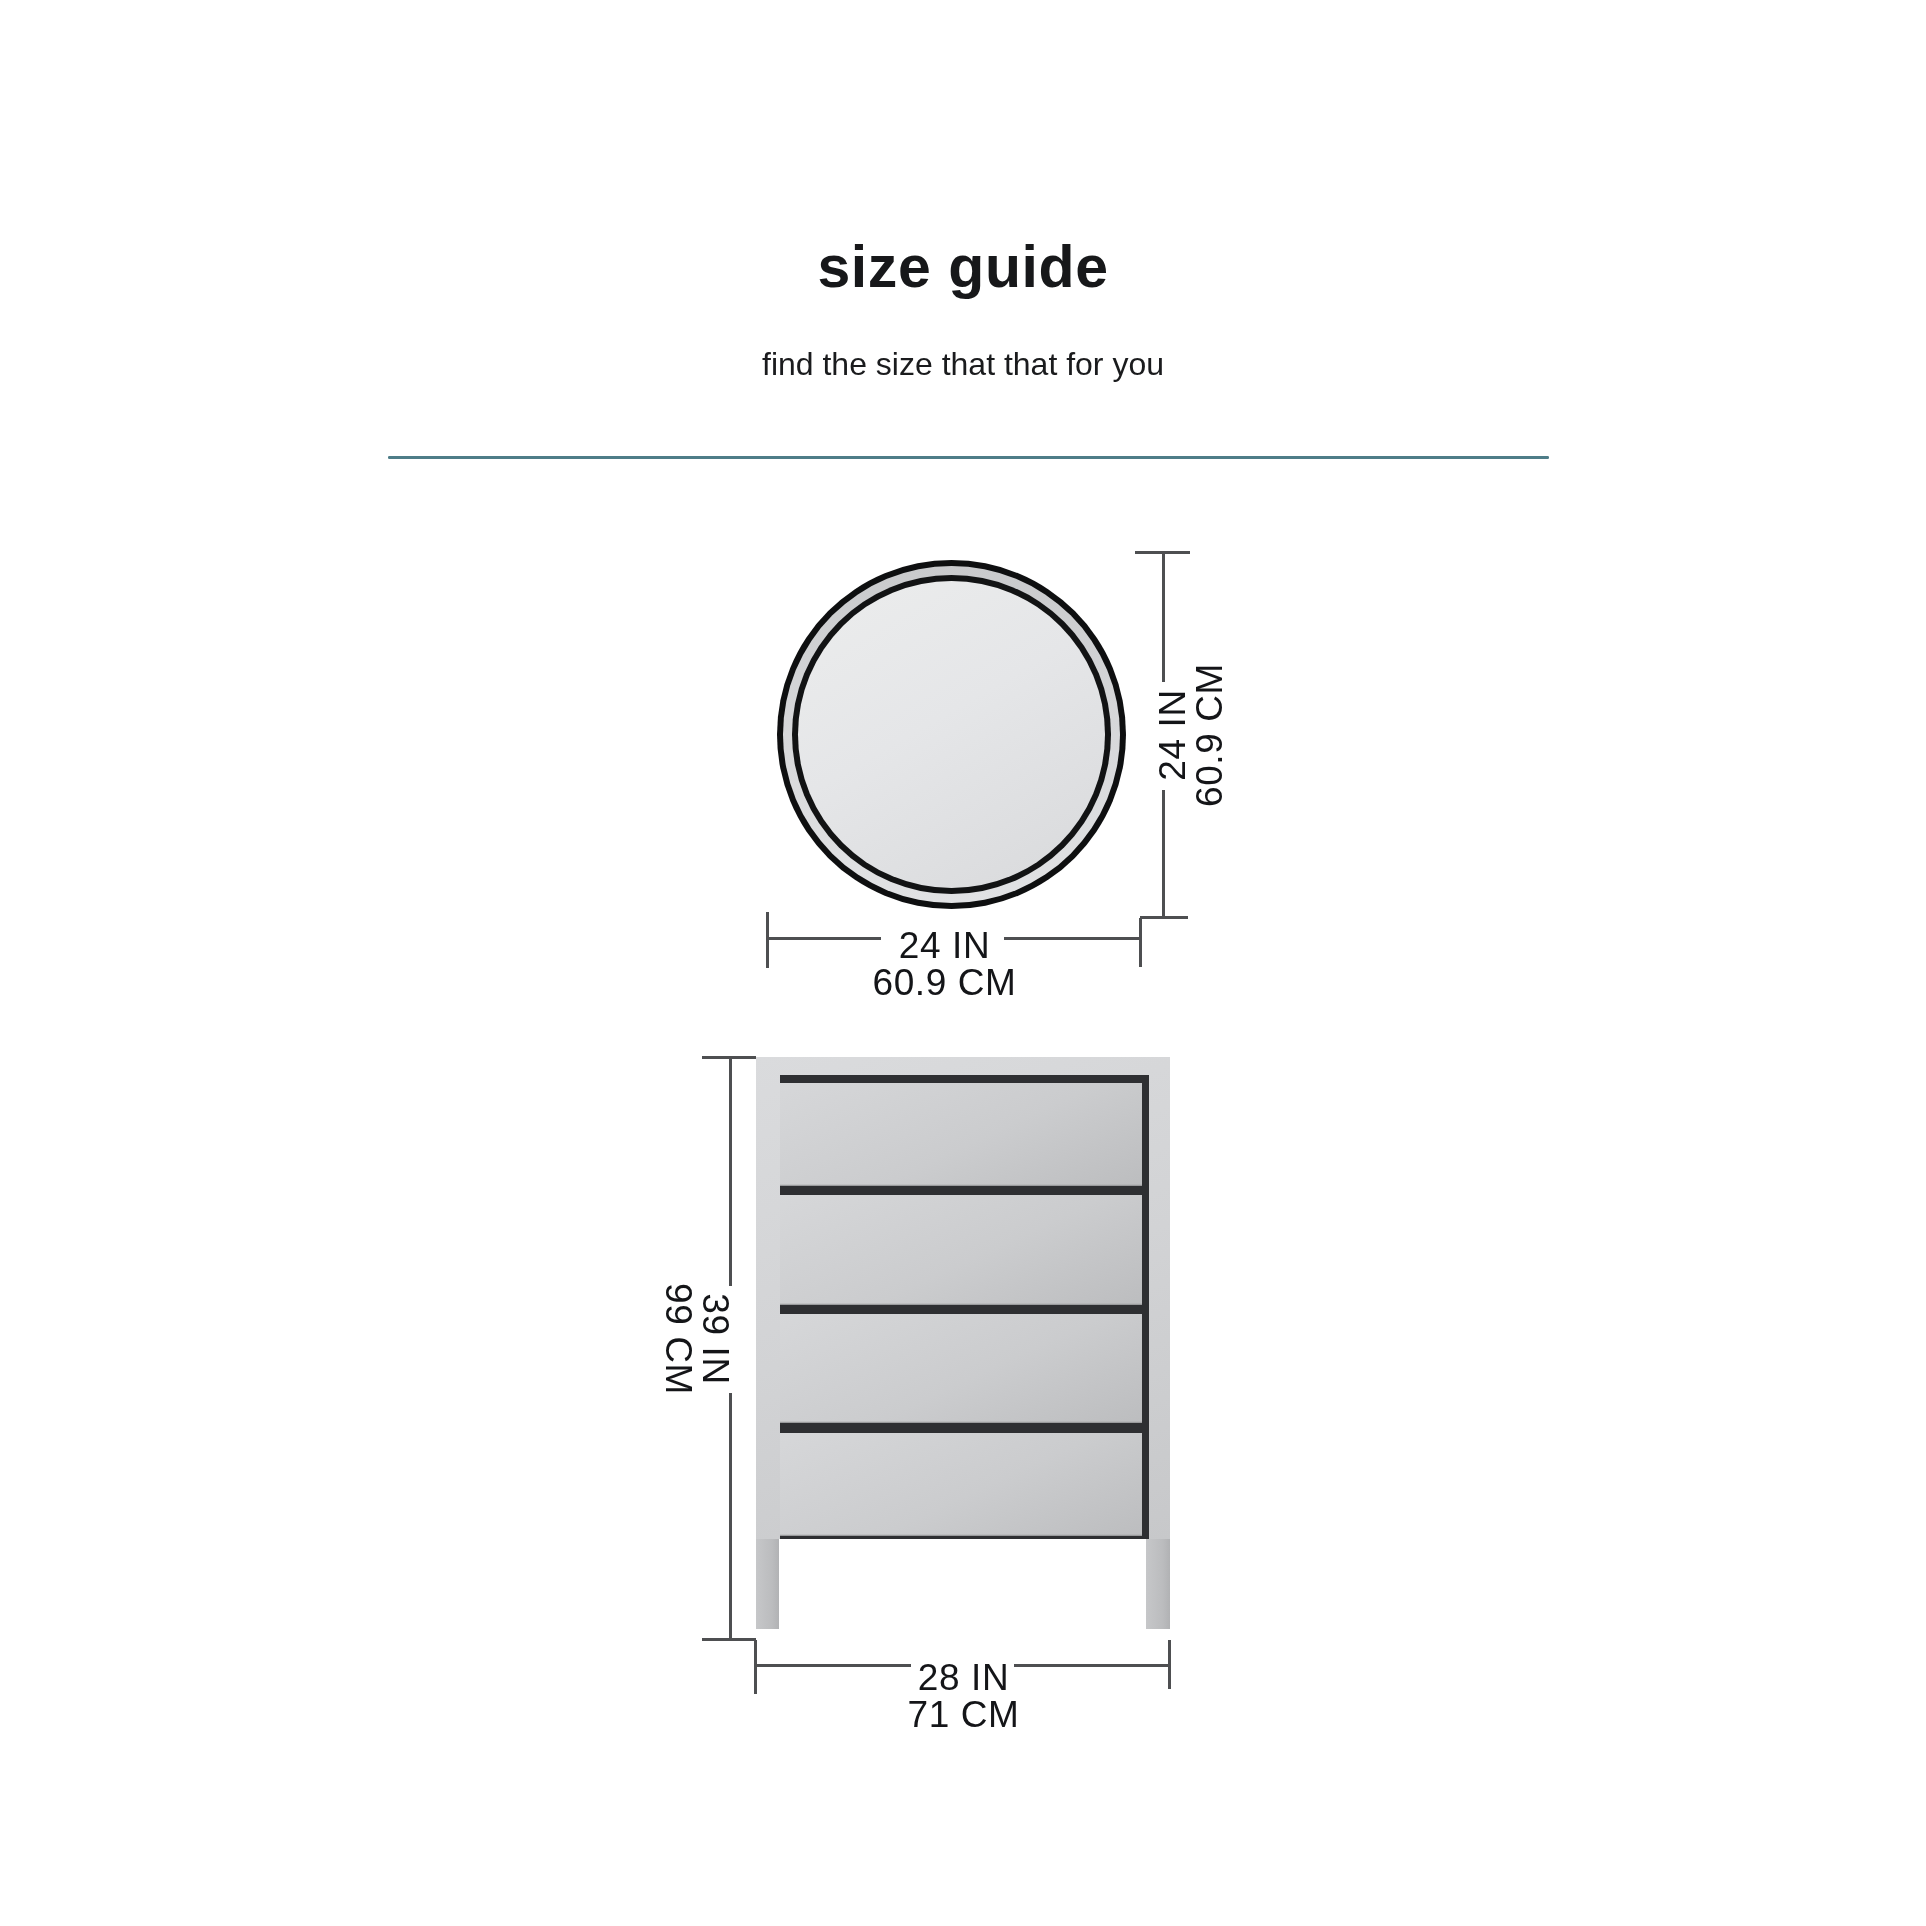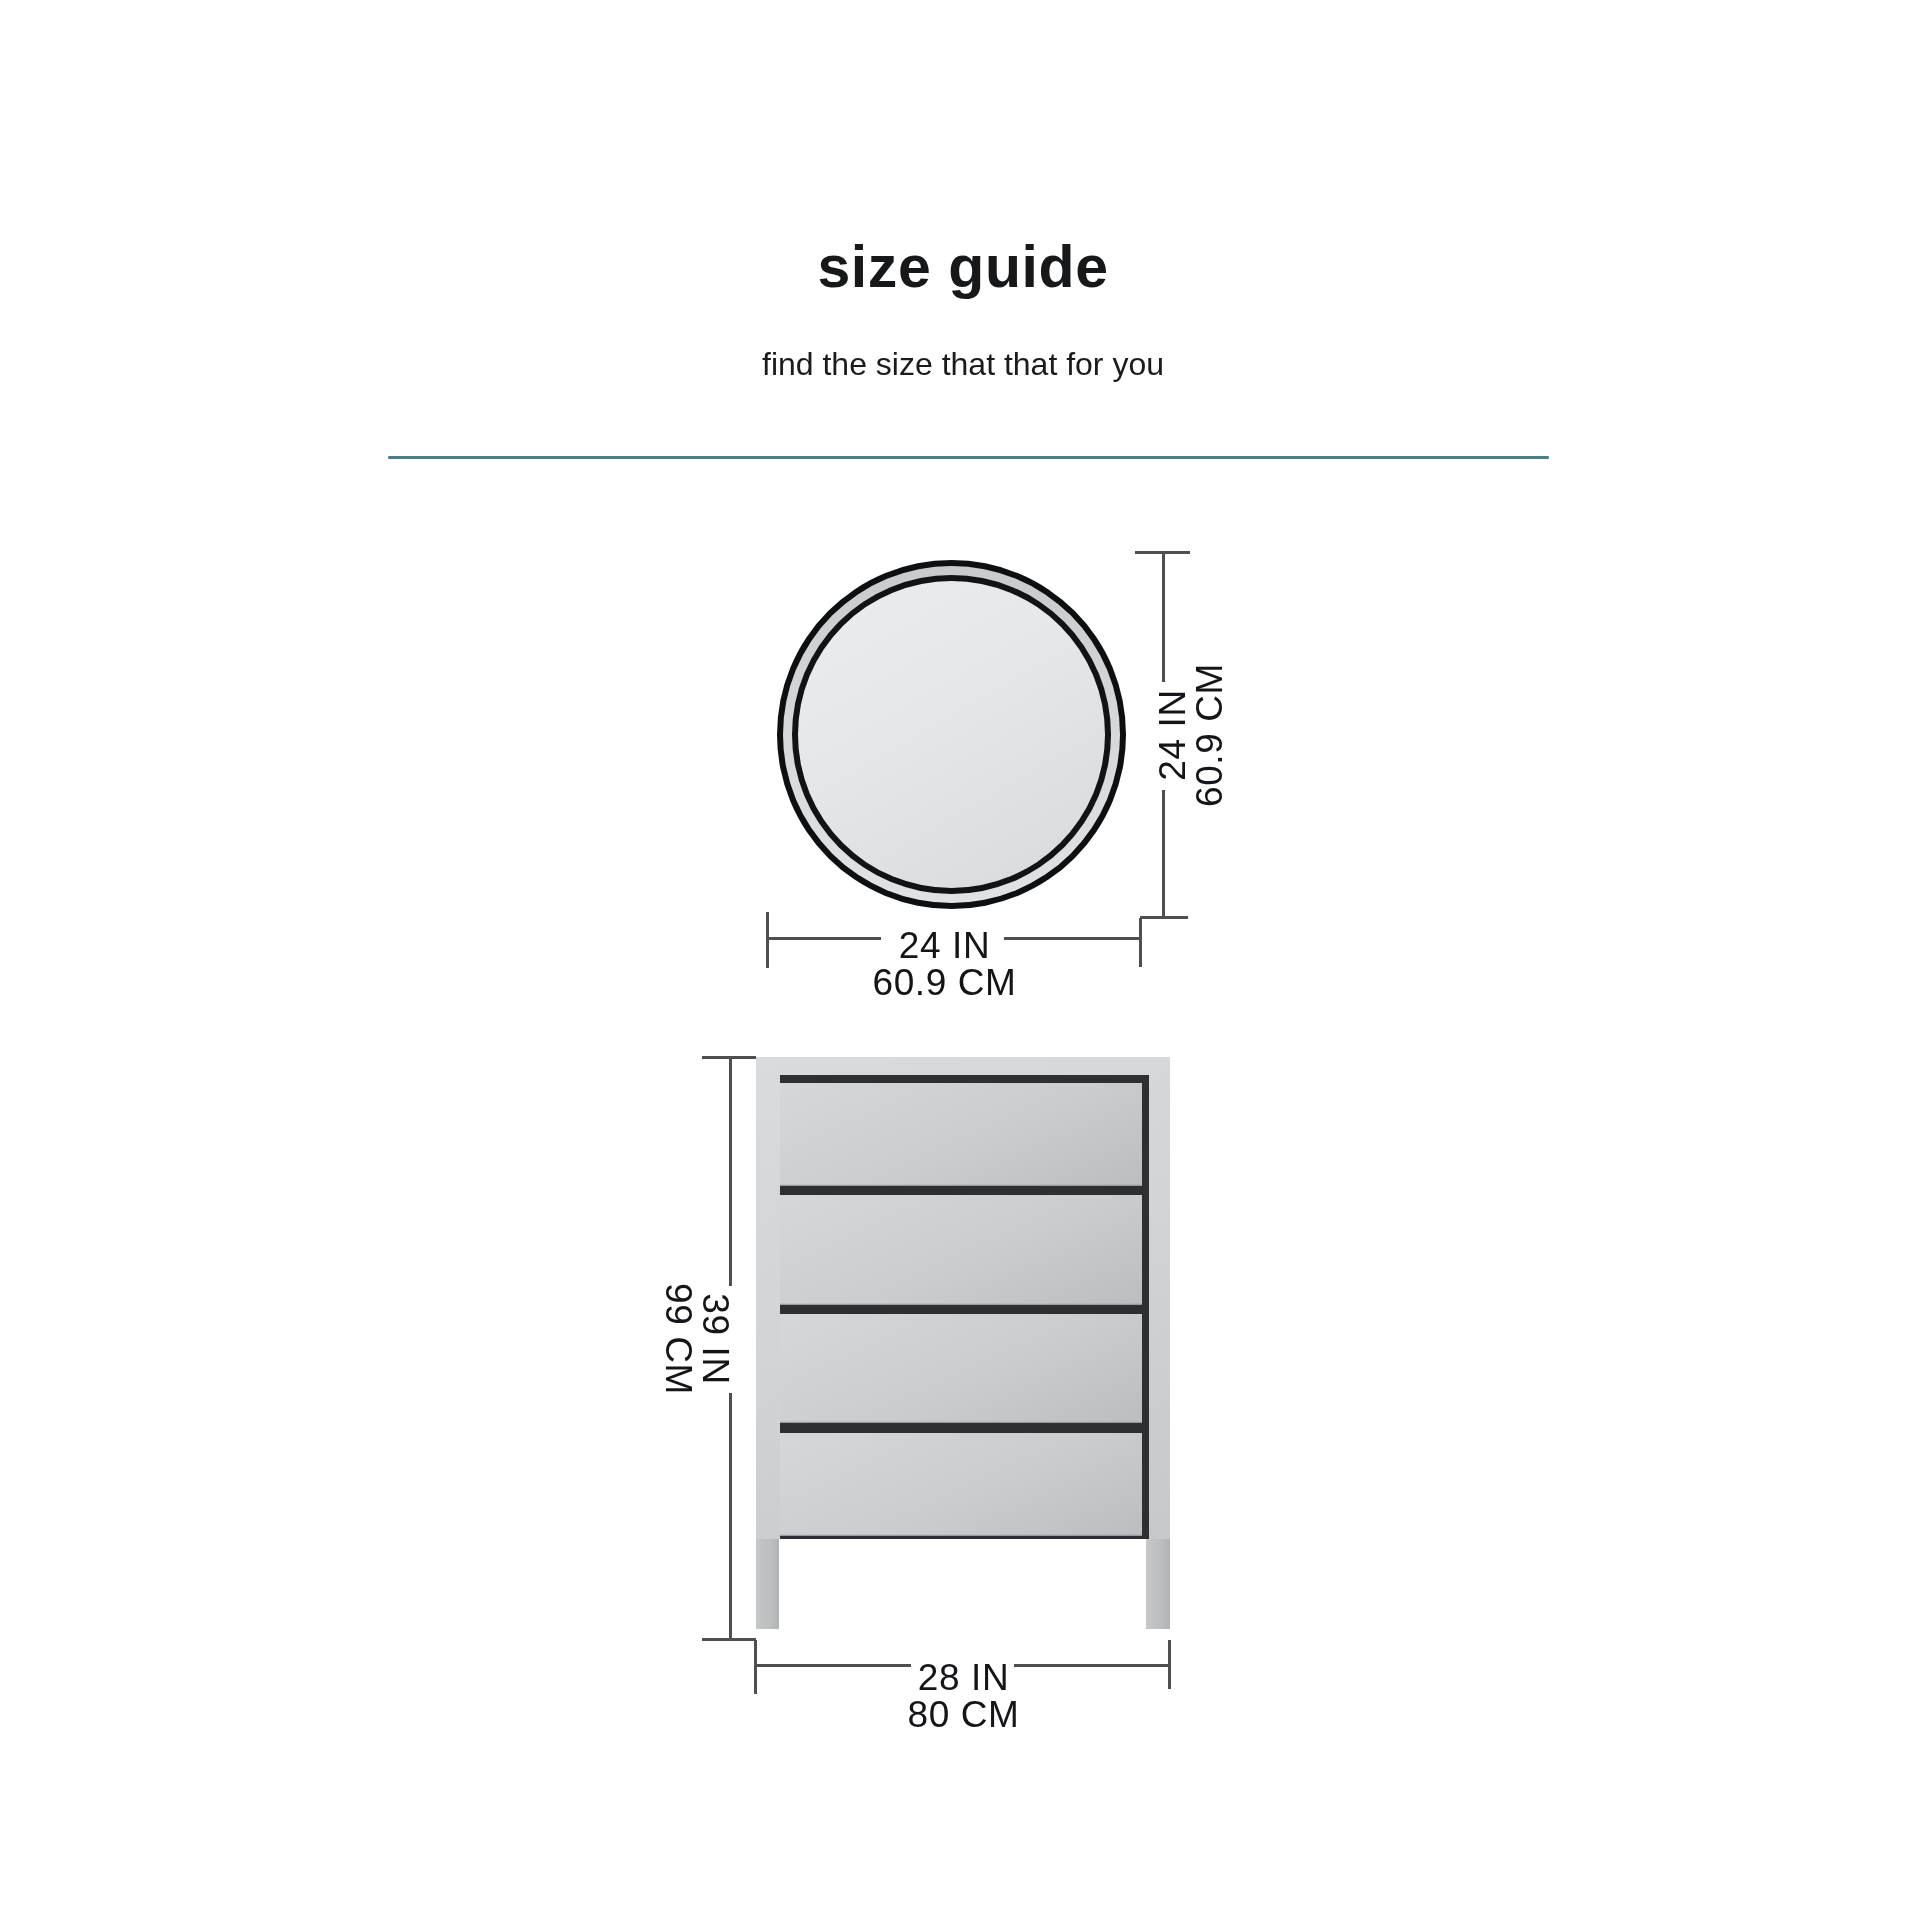--- a/index.html
+++ b/index.html
@@ -199,18 +199,18 @@
     </div>
   </div>
 
   <div>
     <div class="dim" style="left:754px; top:1640px; width:3.2px; height:54px;"></div>
     <div class="dim" style="left:756px; top:1664px; width:155px; height:3.2px;"></div>
     <div class="dim" style="left:1014px; top:1664px; width:155px; height:3.2px;"></div>
     <div class="dim" style="left:1168px; top:1640px; width:3.2px; height:49px;"></div>
     <div class="dim-label" style="left:867px; top:1659px; width:193px; height:74px;">
       <span>28 IN</span>
-      <span>80 CM</span>
+      <span>71 CM</span>
     </div>
   </div>
 
 </div>
 
 
 </body></html>

